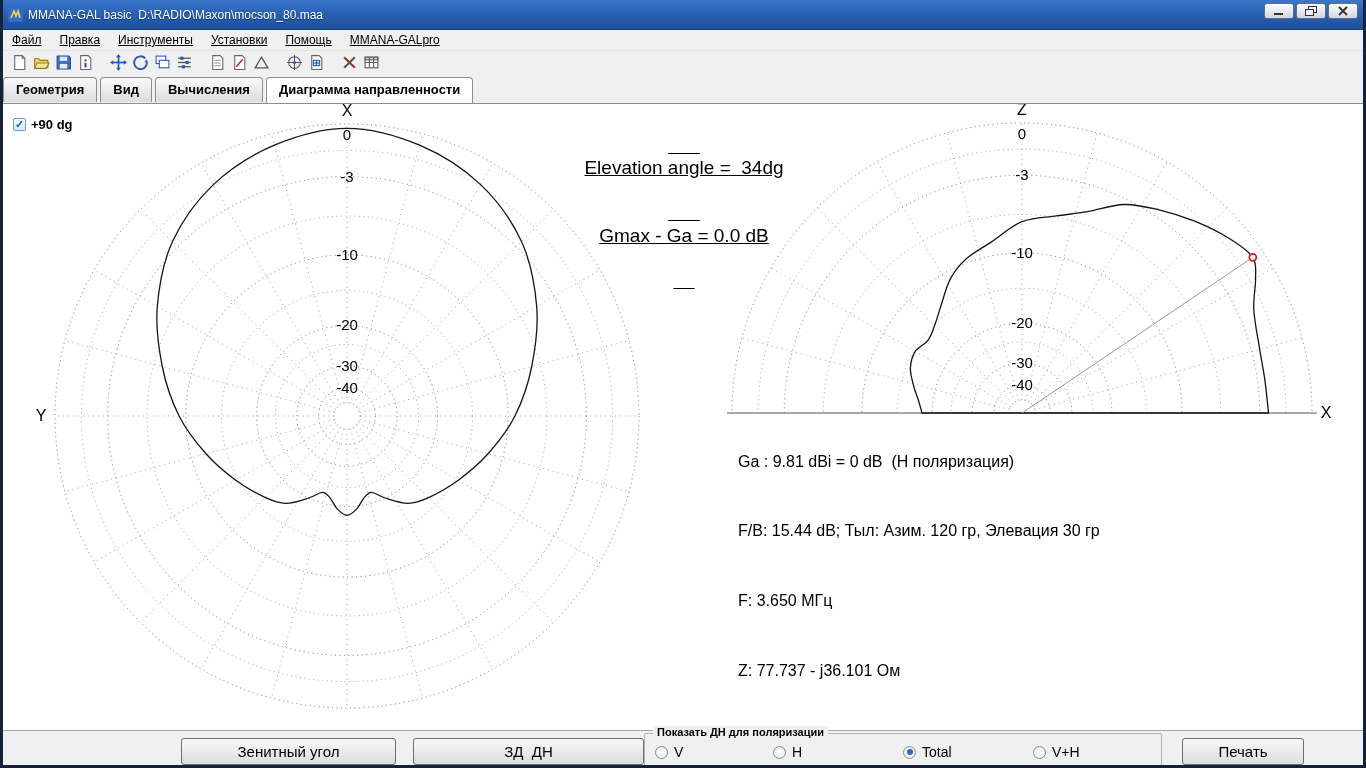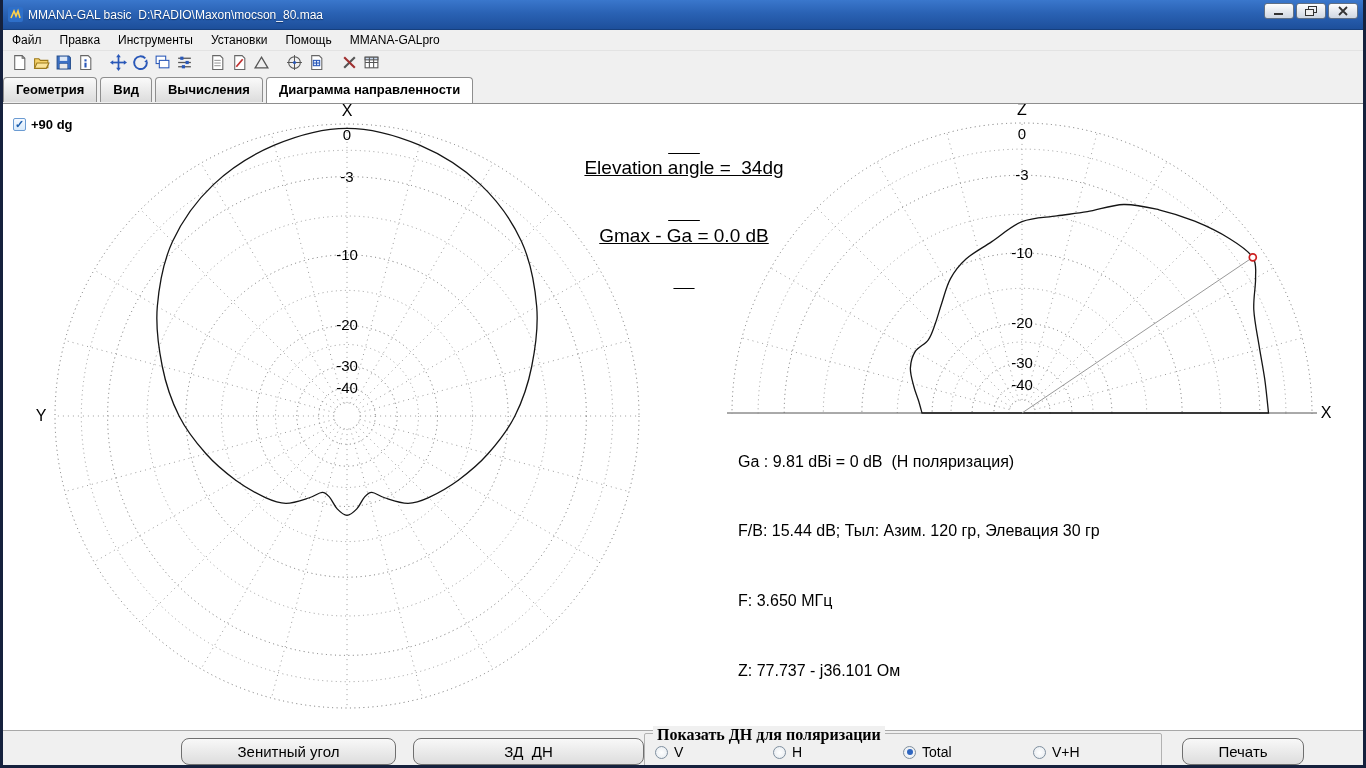--- a/index.html
+++ b/index.html
@@ -12,21 +12,21 @@
   }
   
   .titlebar{height:30px;background:linear-gradient(180deg,#3a77cc 0%,#2a62b4 45%,#1d4f9b 100%);
     display:flex;align-items:center;padding-left:5px;border-bottom:1px solid #163f7d;}
   .app-icon{width:15px;height:15px;display:inline-flex;margin-right:5px;}
   .title-text{color:#fff;font-size:12px;white-space:pre;text-shadow:0 1px 1px #103060;}
   .win-buttons{position:absolute;right:5px;top:3px;display:flex;gap:2px;}
   .win-btn{width:30px;height:16px;border:1px solid #5f6f84;border-radius:3px;
     background:linear-gradient(#fdfdfd,#cfd7e2);display:flex;align-items:center;justify-content:center;}
   
-  .menubar{height:21px;background:#f0f0f0;display:flex;align-items:center;font-size:12px;border-bottom:1px solid #e3e3e3;}
+  .menubar{height:21px;background:#f0f0f0;display:flex;align-items:center;font-size:12px;border-bottom:1px solid #e3e3e3;text-decoration:underline;}
   .menu-item{padding:2px 9px;cursor:default;}
   
   .toolbar{height:26px;background:#f0f0f0;display:flex;align-items:center;padding-left:5px;}
   .tb-btn{width:22px;height:22px;display:flex;align-items:center;justify-content:center;border:1px solid transparent;border-radius:2px;}
   .tb-gap{width:11px;}
   
   .tabbar{height:27px;background:#f0f0f0;display:flex;align-items:flex-start;border-bottom:1px solid #8e8e8e;}
   .tab{font-size:13px;font-weight:bold;padding:4px 12px 5px;border:1px solid #8e8e8e;border-bottom:none;
     border-radius:4px 4px 0 0;background:linear-gradient(#fafafa,#dcdcdc);margin-right:3px;position:relative;}
   .tab.active{background:#fff;padding-bottom:6px;margin-bottom:-1px;z-index:2;}
@@ -35,24 +35,24 @@
   #plots{position:absolute;left:0;top:0;}
   #plots text{font-family:"Liberation Sans",sans-serif;}
   .chk{position:absolute;left:10px;top:13px;display:flex;align-items:center;gap:5px;font-size:13px;font-weight:bold;}
   .chk .box{width:13px;height:13px;border:1px solid #6b9bd2;border-radius:2px;
     background:linear-gradient(#f6faff,#d8eafb);color:#1d5fae;font-size:11px;line-height:11px;text-align:center;}
   .annot{position:absolute;left:491px;top:8px;width:380px;text-align:center;font-size:19px;line-height:22.5px;white-space:pre;text-decoration:underline;}
   .info{position:absolute;left:735px;top:299px;font-size:16px;line-height:23.3px;white-space:pre;}
   
   .bottombar{height:43px;background:#f0f0f0;border-top:1px solid #a8a8a8;position:relative;}
   .btn{position:absolute;height:27px;font-family:"Liberation Sans",sans-serif;font-size:15px;color:#000;
-    background:linear-gradient(#f8f8f8,#dddddd);border:1px solid #6f6f6f;border-radius:8px;
+    background:linear-gradient(#f8f8f8,#dddddd);border:1px solid #6f6f6f;border-radius:3px;
     display:flex;align-items:center;justify-content:center;white-space:pre;}
   .groupbox{position:absolute;left:641px;top:2px;width:518px;height:37px;border:1px solid #b2b2b2;border-radius:2px;}
-  .groupbox-title{position:absolute;left:8px;top:-8px;background:#f0f0f0;padding:0 4px;font-size:16px;font-weight:bold;font-family:Liberation Serif, serif;}
+  .groupbox-title{position:absolute;left:8px;top:-8px;background:#f0f0f0;padding:0 4px;font-size:11px;font-weight:bold;}
   .radio{position:absolute;top:10px;display:flex;align-items:center;gap:6px;font-size:14px;}
   .rb{width:13px;height:13px;border:1px solid #7f8f9f;border-radius:50%;background:radial-gradient(#fff,#e4e9ee);
     display:flex;align-items:center;justify-content:center;}
   .rb-dot{width:6px;height:6px;border-radius:50%;background:#2f66c0;display:none;}
   .radio.selected .rb-dot{display:block;}
 </style>
 </head>
 <body>
 
 <div id="app">

